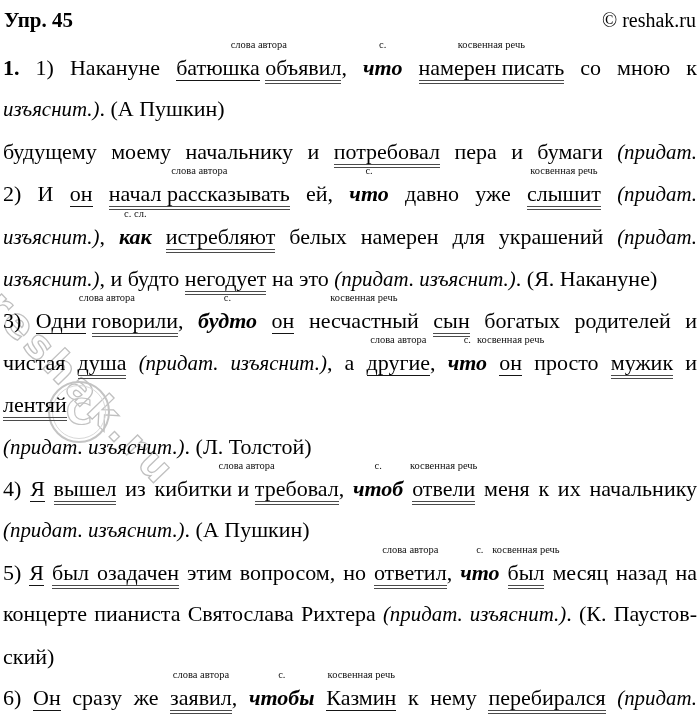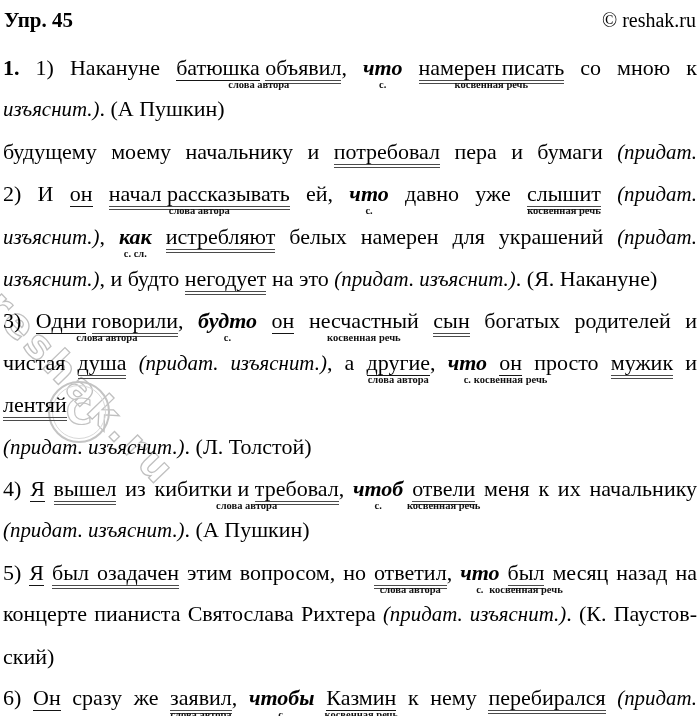--- a/index.html
+++ b/index.html
@@ -31,21 +31,21 @@
   .u  { border-bottom: 1.5px solid #151515; }           
   .uu { border-bottom: 4px double #4a4a4a; }            
   .cj { font-weight: bold; font-style: italic; }        
   .it { font-style: italic; font-size: 0.95em; }        
   .b  { font-weight: bold; }
 
   .annwrap { position: relative; display: inline-block; line-height: inherit; }
   .annlabel {
     position: absolute; top: -7px; left: 50%; transform: translateX(-50%);
     font-size: 10.5px; line-height: 1; white-space: nowrap; color: #111;
-    font-weight: bold; font-style: normal; margin-top: 40px;
+    font-weight: normal; font-style: normal;
   }
 
   
   .wm { position: absolute; z-index: 1; }
   .wm-text {
     left: 10px; top: 281px;
     transform: rotate(46deg); transform-origin: 0 0;
     font-family: "DejaVu Sans", sans-serif; font-weight: bold;
     font-size: 40px; letter-spacing: 4px;
     color: transparent; -webkit-text-stroke: 1.3px #c0c0c0;

